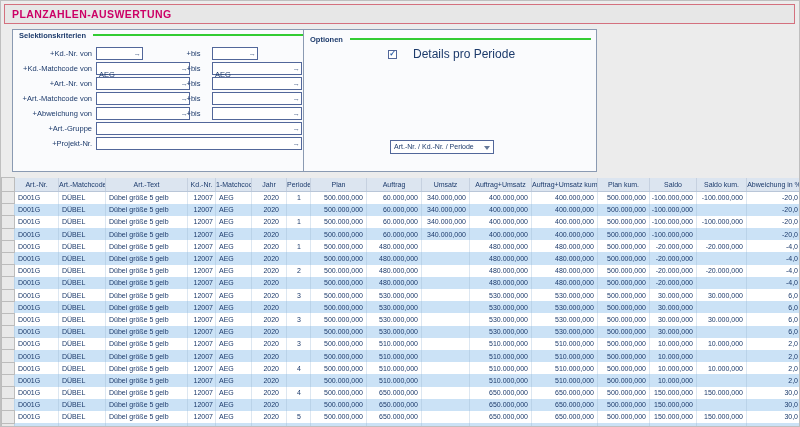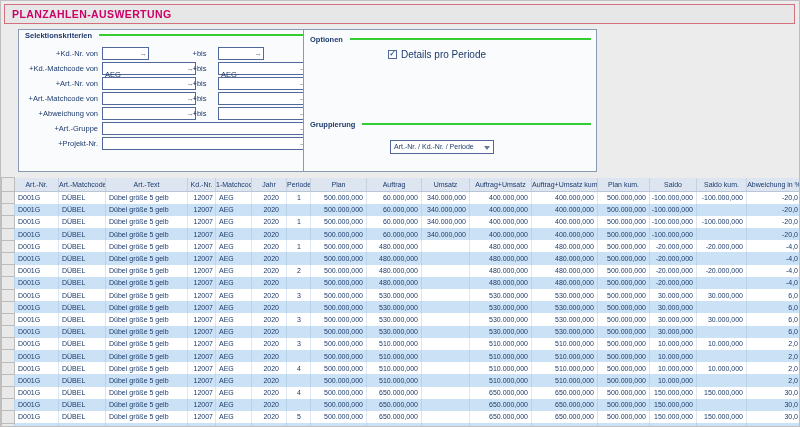--- a/index.html
+++ b/index.html
@@ -14,21 +14,21 @@
     position:absolute;left:3px;top:3px;width:791px;height:20px;box-sizing:border-box;
     border:1px solid #d4707e;background:#e7e7e7;
     color:#cc0066;font-weight:bold;font-size:10.5px;line-height:18px;
     padding-left:7px;letter-spacing:0.4px;
   }
   
   .panel{
     position:absolute;top:28px;height:143px;box-sizing:border-box;
     background:#fafbfd;border:1px solid #8a9ab2;
   }
-  .panel-left{left:17px;width:311px;}
+  .panel-left{left:11px;width:311px;}
   .panel-right{left:302px;width:294px;}
   .phead{position:absolute;left:6px;right:5px;height:10px;display:flex;align-items:center;}
   .phead .htext{font-size:7.5px;font-weight:bold;color:#1c3a6b;white-space:nowrap;}
   .phead .hline{flex:1;height:2px;background:#33cc33;margin-left:7px;}
   
   .frow{position:absolute;left:0;right:0;height:13px;}
   .flabel{position:absolute;left:0;top:0;width:79px;text-align:right;
     font-size:7.5px;line-height:13px;color:#1c3a6b;white-space:nowrap;}
   .fbis{position:absolute;left:166px;top:0;width:29px;text-align:center;
     font-size:7.5px;line-height:13px;color:#1c3a6b;}
@@ -41,21 +41,21 @@
     color:#64799c;cursor:pointer;}
   .fi.noarrow input{padding-right:2px;}
   .p1{left:83px;width:47px;}  .p2{left:199px;width:46px;}
   .g1{left:83px;width:94px;}  .g2{left:199px;width:90px;}
   .full{left:83px;width:206px;}
   
   .cbrow{position:absolute;left:84px;top:19px;height:10px;display:flex;align-items:center;}
   .cb{width:9px;height:9px;box-sizing:border-box;border:1px solid #52679a;background:#fff;
     display:inline-flex;align-items:center;justify-content:center;cursor:pointer;}
   .cbmark{font-size:8px;line-height:8px;color:#2d5fa8;font-weight:bold;}
-  .cblabel{font-size:10px;color:#1c3a6b;margin-left:4px;white-space:nowrap;}
+  .cblabel{font-size:12px;color:#1c3a6b;margin-left:16px;white-space:nowrap;}
   .dropdown{position:absolute;left:86px;top:110px;width:104px;height:14px;box-sizing:border-box;
     border:1px solid #52679a;background:#fff;color:#1c3a6b;font-size:7px;line-height:12px;
     padding-left:3px;cursor:pointer;white-space:nowrap;}
   .chev{position:absolute;right:3px;top:5px;width:0;height:0;
     border-left:3px solid transparent;border-right:3px solid transparent;
     border-top:4px solid #67799a;}
   
   .table-wrap{position:absolute;left:0;top:176px;width:800px;height:251px;overflow:hidden;}
   table{border-collapse:collapse;table-layout:fixed;width:800px;color:#1c3a6b;}
   th{height:13px;background:#dce5f0;font-weight:normal;font-size:7px;text-align:center;
@@ -138,24 +138,20 @@
     <span class="hline"></span>
   </div>
 
   <div class="cbrow">
     <span class="cb">
       <span class="cbmark" id="cbmark">✓</span>
     </span>
     <span class="cblabel">Details pro Periode</span>
   </div>
 
-  <div class="phead" style="top:89px">
-    <span class="htext">Gruppierung</span>
-    <span class="hline"></span>
-  </div>
 
   <div class="dropdown">
     <span>Art.-Nr. / Kd.-Nr. / Periode</span>
     <span class="chev"></span>
   </div>
 </div>
 
 <div class="table-wrap">
   <table>
     <colgroup>

